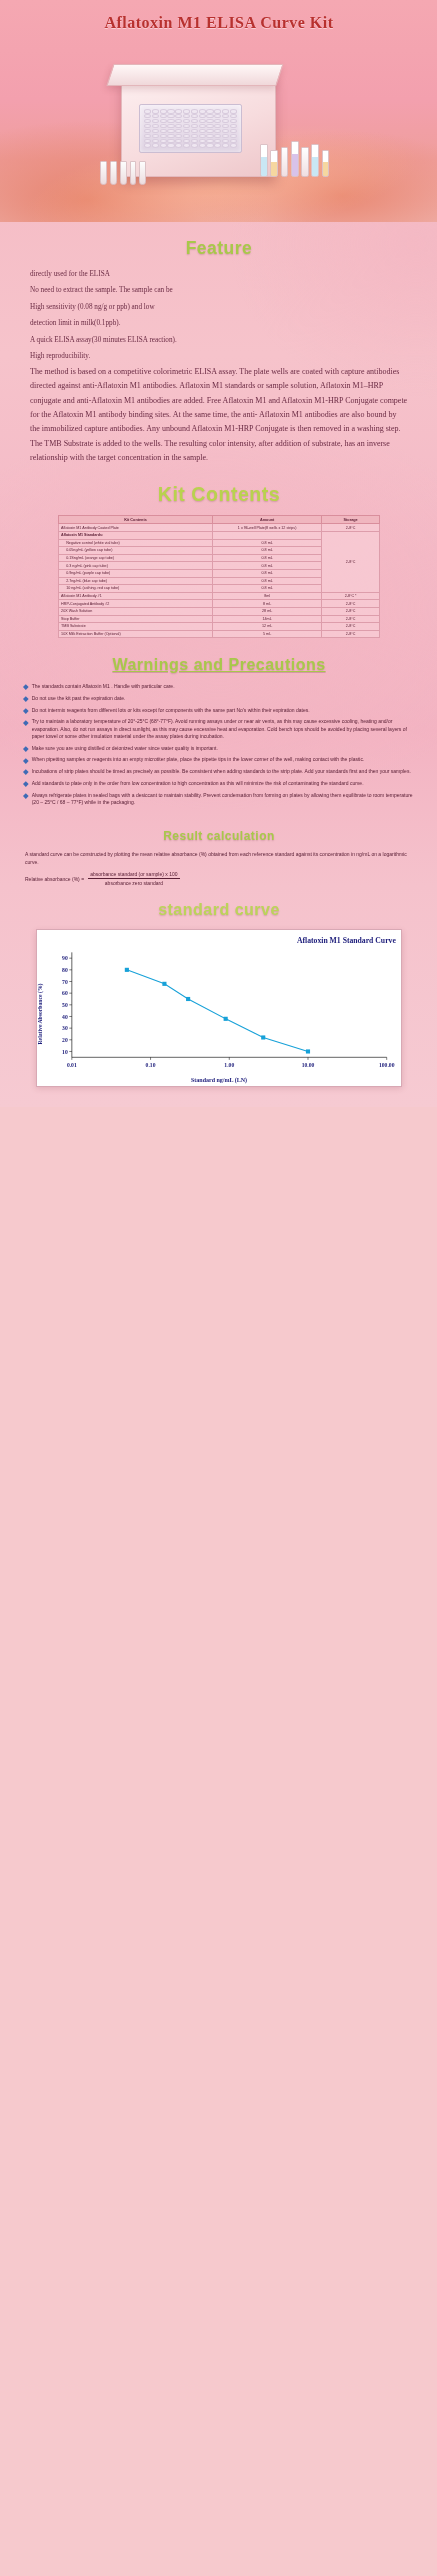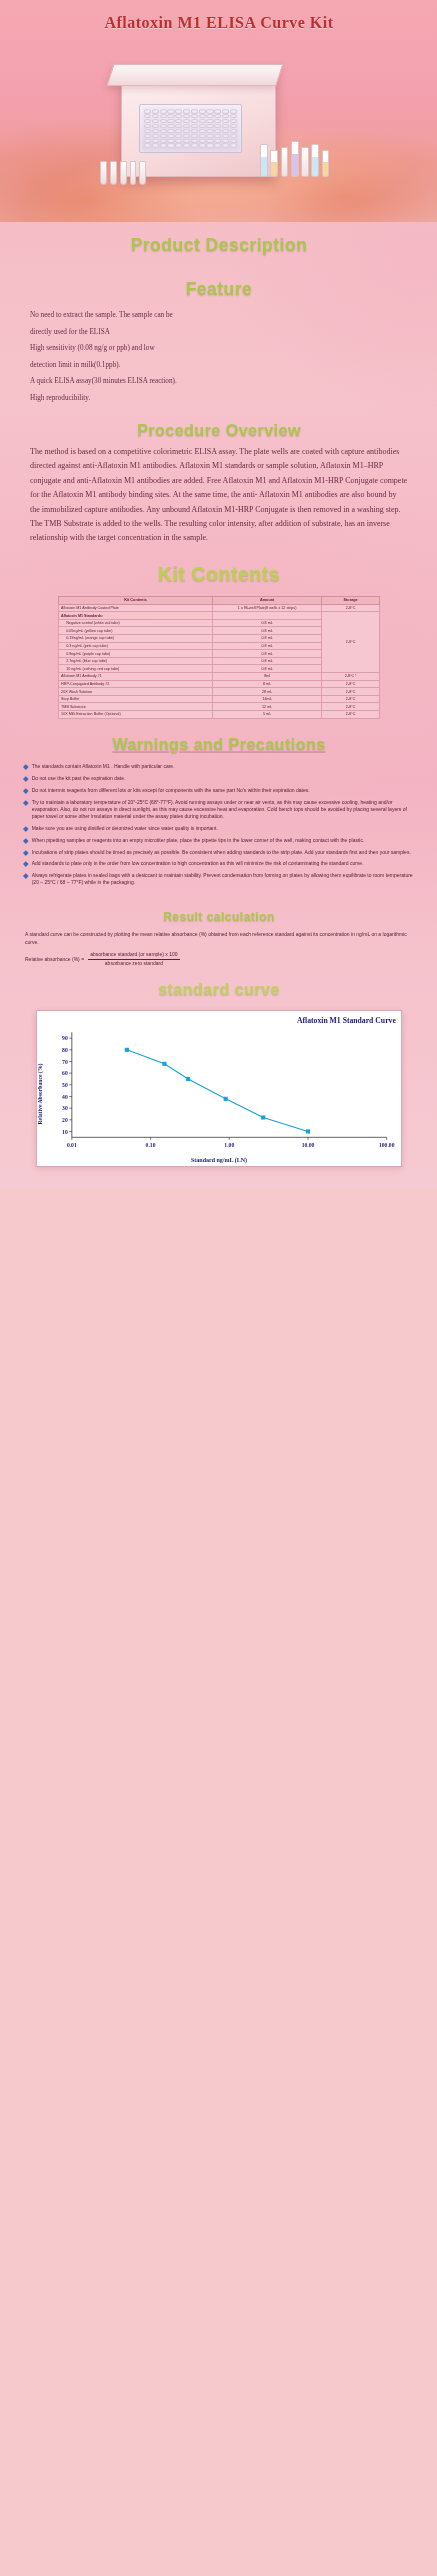--- a/index.html
+++ b/index.html
@@ -339,33 +339,31 @@
       <div class="tubes">
         <span></span>
           <span></span>
           <span></span>
           <span></span>
           <span></span>
       </div>
     </div>
   </div>
 
-  <div class="sec-h h-product">Product Description</div>
 
   <div class="sec-h h-feature">Feature</div>
   <div class="feature-list">
+    <p>directly used for the ELISA</p>
     <p>No need to extract the sample. The sample can be</p>
-    <p>directly used for the ELISA</p>
     <p>High sensitivity (0.08 ng/g or ppb) and low</p>
     <p>detection limit in milk(0.1ppb).</p>
     <p>A quick ELISA assay(30 minutes ELISA reaction).</p>
     <p>High reproducibility.</p>
   </div>
 
-  <div class="sec-h h-proc">Procedure Overview</div>
   <div class="body-text">The method is based on a competitive colorimetric ELISA assay. The plate wells are coated with capture antibodies directed against anti-Aflatoxin M1 antibodies. Aflatoxin M1 standards or sample solution, Aflatoxin M1–HRP conjugate and anti-Aflatoxin M1 antibodies are added. Free Aflatoxin M1 and Aflatoxin M1-HRP Conjugate compete for the Aflatoxin M1 antibody binding sites. At the same time, the anti- Aflatoxin M1 antibodies are also bound by the immobilized capture antibodies. Any unbound Aflatoxin M1-HRP Conjugate is then removed in a washing step. The TMB Substrate is added to the wells. The resulting color intensity, after addition of substrate, has an inverse relationship with the target concentration in the sample.</div>
 
   <div class="sec-h h-kit">Kit Contents</div>
   <div class="table-wrap">
     <table class="kit">
       <thead>
         <tr>
           <th style="width:48%">Kit Contents</th>
           <th style="width:34%">Amount</th>
           <th style="width:18%">Storage</th>

